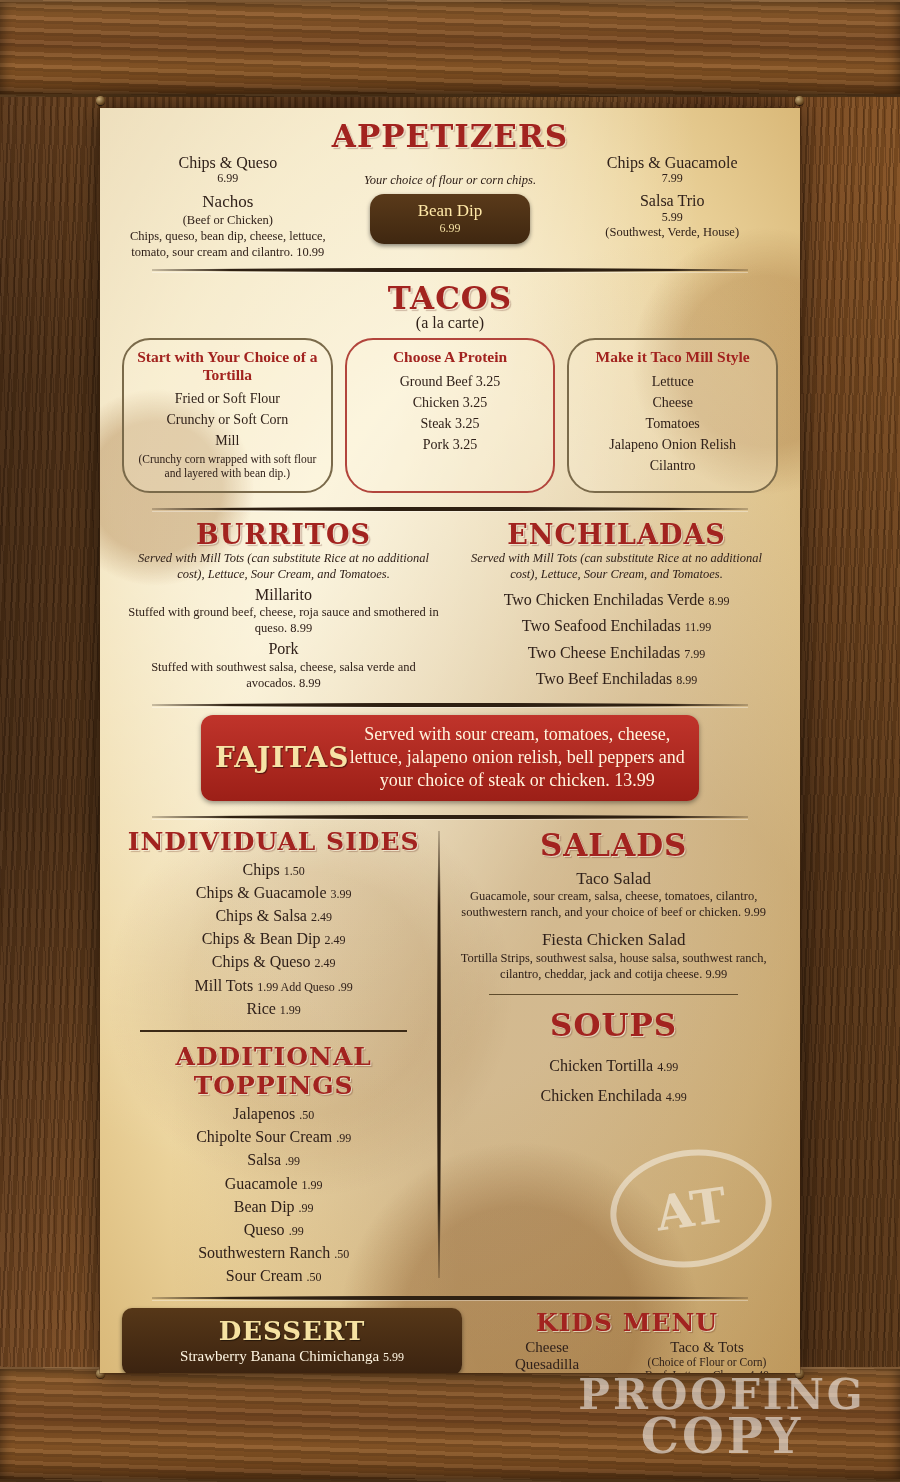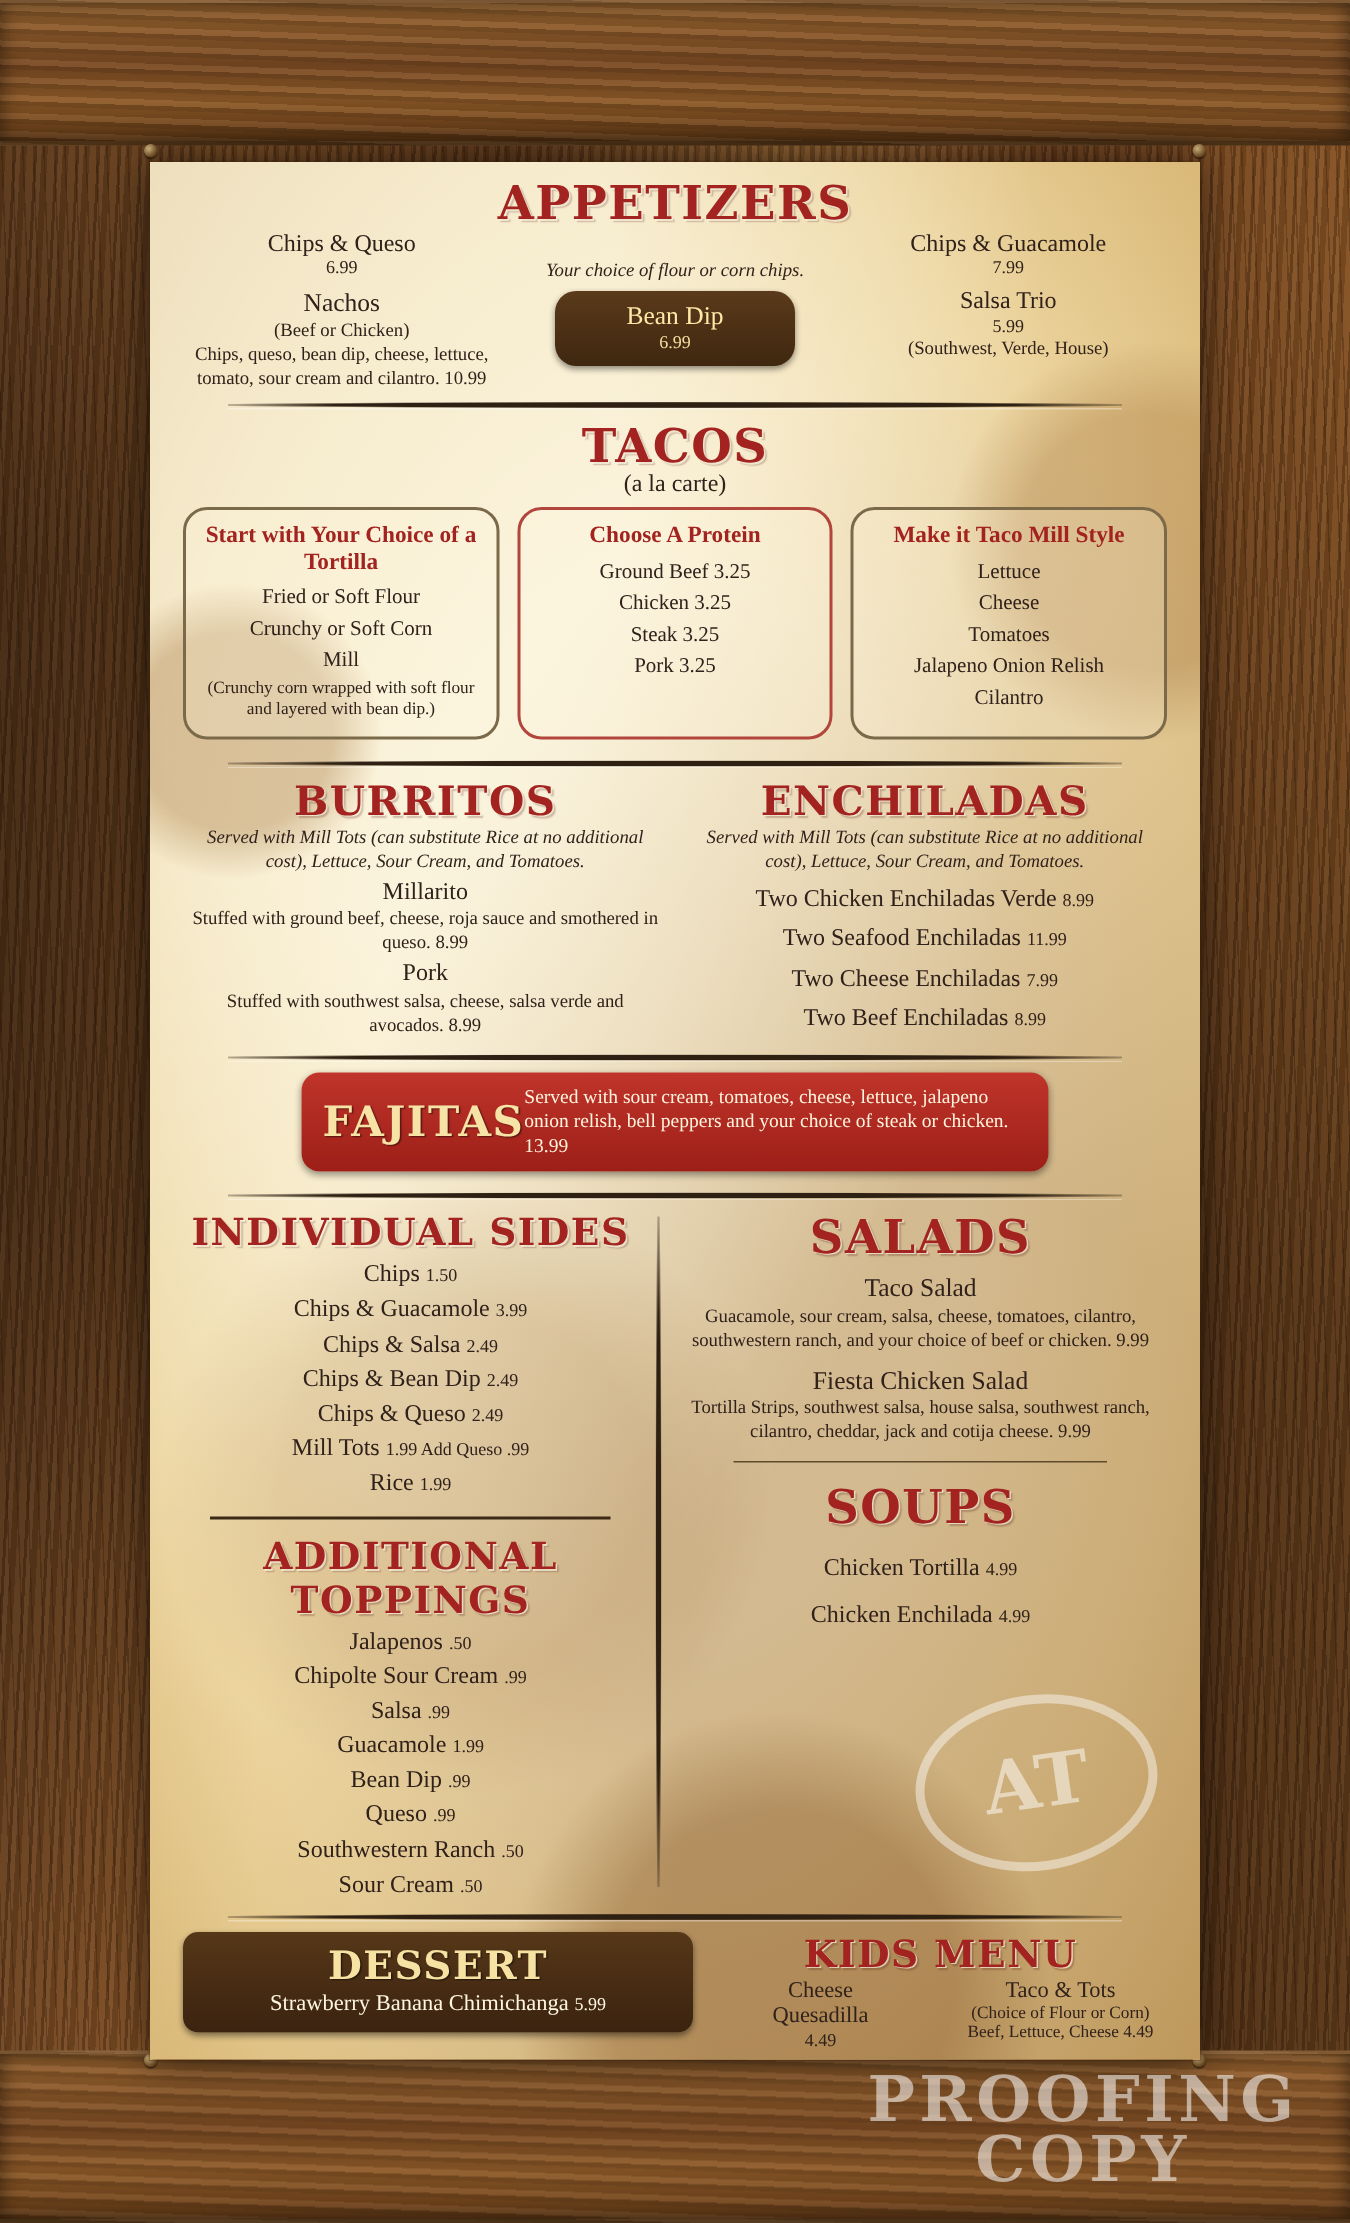--- a/index.html
+++ b/index.html
@@ -89,21 +89,21 @@
     background:linear-gradient(180deg,#5a3a1a,#3f2710);
     color:#ffe9a8;padding:7px 0 8px;text-align:center;
     box-shadow:0 2px 4px rgba(0,0,0,.45);
   }
   .beandip .n{font-size:17px;}
   .beandip .p{font-size:12px;color:#f3dfa2;}
 
   
   .taco-boxes{display:flex;justify-content:center;gap:12px;margin-top:6px;}
   .tbox{
-    width:215px;border:2px solid #7a6a4a;border-radius:16px;
+    width:215px;border:2px solid #7a6a4a;border-radius:28px;
     padding:8px 8px 10px;text-align:center;background:rgba(255,248,225,.25);
   }
   .tbox.red{border-color:#b2453c;}
   .tbox h4{margin:0 0 5px;font-size:15.5px;color:#a2231f;font-weight:bold;line-height:1.15;}
   .tbox .ln{font-size:14px;line-height:1.5;}
   .tbox .note{font-size:11.5px;line-height:1.2;margin-top:2px;}
 
   
   .two{display:flex;gap:10px;}
   .two > div{flex:1;}
@@ -112,21 +112,21 @@
   .fajitas{
     margin:4px auto 0;width:470px;border-radius:12px;
     background:linear-gradient(180deg,#c0342b,#9c1f17);
     display:flex;align-items:center;padding:8px 14px;
     box-shadow:0 2px 5px rgba(0,0,0,.4);
   }
   .fajitas .ttl{
     font-family:"DejaVu Serif", serif;font-weight:bold;font-size:28px;color:#f7e3a6;
     letter-spacing:1px;text-shadow:1px 1px 1px rgba(0,0,0,.5);white-space:nowrap;
   }
-  .fajitas .dsc{color:#fff4dd;font-size:13px;line-height:1.3;text-align:left;}
+  .fajitas .dsc{color:#fff4dd;font-size:18px;line-height:1.3;text-align:center;}
 
   
   .bottom{display:flex;position:relative;}
   .bottom .left{width:48%;padding-right:10px;}
   .bottom .right{width:52%;padding-left:14px;}
   .vdiv{
     position:absolute;left:48%;top:4px;bottom:10px;width:4px;
     background:radial-gradient(ellipse at 50% 50%, #2e2012 0 50%, rgba(46,32,18,0) 80%);
   }
   .sub-hr{height:0;border:0;border-top:2px solid #3b2a16;margin:10px 18px;}
@@ -151,21 +151,21 @@
   .kids .c .sm{font-size:11.5px;}
   .kids .c .pr{font-size:12px;}
 
   
   .wm{
     position:absolute;right:18px;bottom:22px;width:320px;text-align:center;
     color:rgba(255,255,255,.55);font-family:"DejaVu Serif",serif;font-weight:bold;
     letter-spacing:3px;line-height:.95;pointer-events:none;
   }
   .wm .l1{font-size:42px;}
-  .wm .l2{font-size:42px;}
+  .wm .l2{font-size:48px;}
   .wm-badge{
     position:absolute;right:28px;bottom:120px;width:150px;height:105px;
     border-radius:50%/50%;
     border:6px solid rgba(255,255,255,.45);
     color:rgba(255,255,255,.5);
     font-family:"DejaVu Serif",serif;font-weight:bold;font-size:48px;
     display:flex;align-items:center;justify-content:center;
     transform:rotate(-8deg);pointer-events:none;
   }
   .screw{

